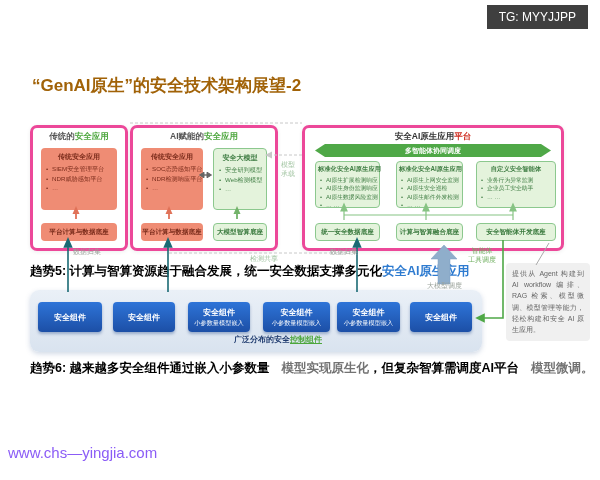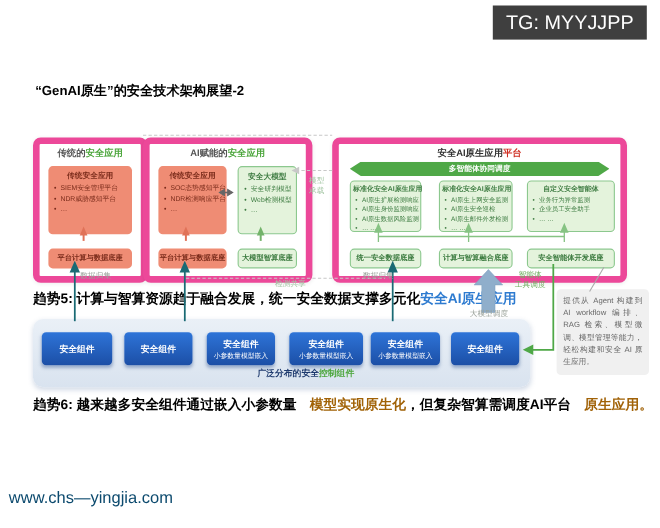--- a/index.html
+++ b/index.html
@@ -1,25 +1,25 @@
 <!DOCTYPE html>
 <html><head>
 <meta charset="utf-8">
 <style>
   html,body{margin:0;padding:0;background:#fff;}
   .stage{position:relative;width:600px;height:480px;background:#ffffff;overflow:hidden;
          font-family:"Liberation Sans","DejaVu Sans",sans-serif;}
   
   .tg-badge{position:absolute;top:5px;right:12px;background:#3f3f3f;color:#fff;
-            font-size:18px;padding:5px 12px;z-index:4;}
-  
-  .title{position:absolute;left:32px;top:74px;margin:0;font-size:12px;font-weight:bold;
-         color:#000000;z-index:2;}
-  
-  .panel{position:absolute;background:#fff;border:6px solid #ec4899;border-radius:7px;
+            font-size:12px;padding:5px 12px;z-index:4;}
+  
+  .title{position:absolute;left:32px;top:74px;margin:0;font-size:17px;font-weight:bold;
+         color:#a16207;z-index:2;}
+  
+  .panel{position:absolute;background:#fff;border:3px solid #ec4899;border-radius:7px;
          box-shadow:0 1px 4px rgba(0,0,0,.07);z-index:2;}
   .panel-header{position:absolute;top:3px;left:0;right:0;text-align:center;font-size:8.5px;
                 font-weight:bold;white-space:nowrap;}
   .hdr-dark{color:#555;}
   .hdr-green{color:#4ca63c;}
   .hdr-navy{color:#333;}
   .hdr-red{color:#cf2f23;}
   
   .box{position:absolute;border-radius:4px;box-sizing:border-box;padding:4px 3px 2px 3px;}
   .box .box-title{text-align:center;font-size:7px;font-weight:bold;margin-bottom:2px;white-space:nowrap;}
@@ -46,36 +46,36 @@
   .lbl-gray{color:#9aa29a;}
   .lbl-green{color:#6faf5f;}
   .lbl-lightgreen{color:#a4c6a4;}
   .note-box{position:absolute;left:506px;top:263px;width:84px;height:78px;background:#f0f0f0;
             border-radius:4px;font-size:7px;color:#666;line-height:1.6;padding:5px 6px;
             box-sizing:border-box;text-align:justify;z-index:2;}
   
   .trend{position:absolute;left:30px;font-size:12.5px;font-weight:bold;white-space:nowrap;z-index:2;}
   .t-navy{color:#000000;}
   .t-blue{color:#2e7bd0;}
-  .t-green{color:#a16207;padding-left:12px;}
+  .t-green{color:#737373;padding-left:12px;}
   
   .comp-panel{position:absolute;left:30px;top:290px;width:452px;height:62px;border-radius:9px;
               background:linear-gradient(180deg,#eaf0f7,#d9e3ef);box-shadow:0 2px 5px rgba(80,110,160,.25);z-index:2;}
   .comp-box{position:absolute;top:12px;height:30px;border-radius:4px;
             background:linear-gradient(180deg,#2e74d8,#1c4fa6);color:#fff;display:flex;
             flex-direction:column;align-items:center;justify-content:center;
             box-shadow:0 2px 3px rgba(20,60,130,.35);}
   .comp-box .l1{font-size:8px;font-weight:bold;white-space:nowrap;}
   .comp-box .l2{font-size:6.2px;white-space:nowrap;margin-top:1px;}
   .comp-caption{position:absolute;top:44px;left:0;right:0;text-align:center;font-size:8px;
                 font-weight:bold;white-space:nowrap;}
   .cap-navy{color:#1e3a6e;margin-left:44px;}
-  .cap-green{color:#4ca63c;}
-  
-  .footer{position:absolute;left:8px;top:444px;font-size:15px;color:#0c4a6e;z-index:2;}
+  .cap-green{color:#4ca63c;text-decoration:underline;}
+  
+  .footer{position:absolute;left:8px;top:444px;font-size:15px;color:#8b5cf6;z-index:2;}
   
   .connectors{position:absolute;left:0;top:0;z-index:3;pointer-events:none;}
 </style>
 </head>
 <body>
 
 <div class="stage">
 
   <div class="tg-badge">TG: MYYJJPP</div>
   <h1 class="title">“GenAI原生”的安全技术架构展望-2</h1>
@@ -248,18 +248,18 @@
     </div>
     <div class="comp-box" style="left:380px;width:62px">
       <span class="l1">安全组件</span>
     </div>
     <div class="comp-caption">
       <span class="cap-navy">广泛分布的安全</span><span class="cap-green">控制组件</span>
     </div>
   </div>
 
   <div class="trend" style="top:360px">
-    <span class="t-navy">趋势6: 越来越多安全组件通过嵌入小参数量</span><span class="t-green">模型实现原生化</span><span class="t-navy">，但复杂智算需调度AI平台</span><span class="t-green">原生应用。</span>
+    <span class="t-navy">趋势6: 越来越多安全组件通过嵌入小参数量</span><span class="t-green">模型实现原生化</span><span class="t-navy">，但复杂智算需调度AI平台</span><span class="t-green">模型微调。</span>
   </div>
 
   <div class="footer">www.chs—yingjia.com</div>
 
 </div>
 
 </body></html>

